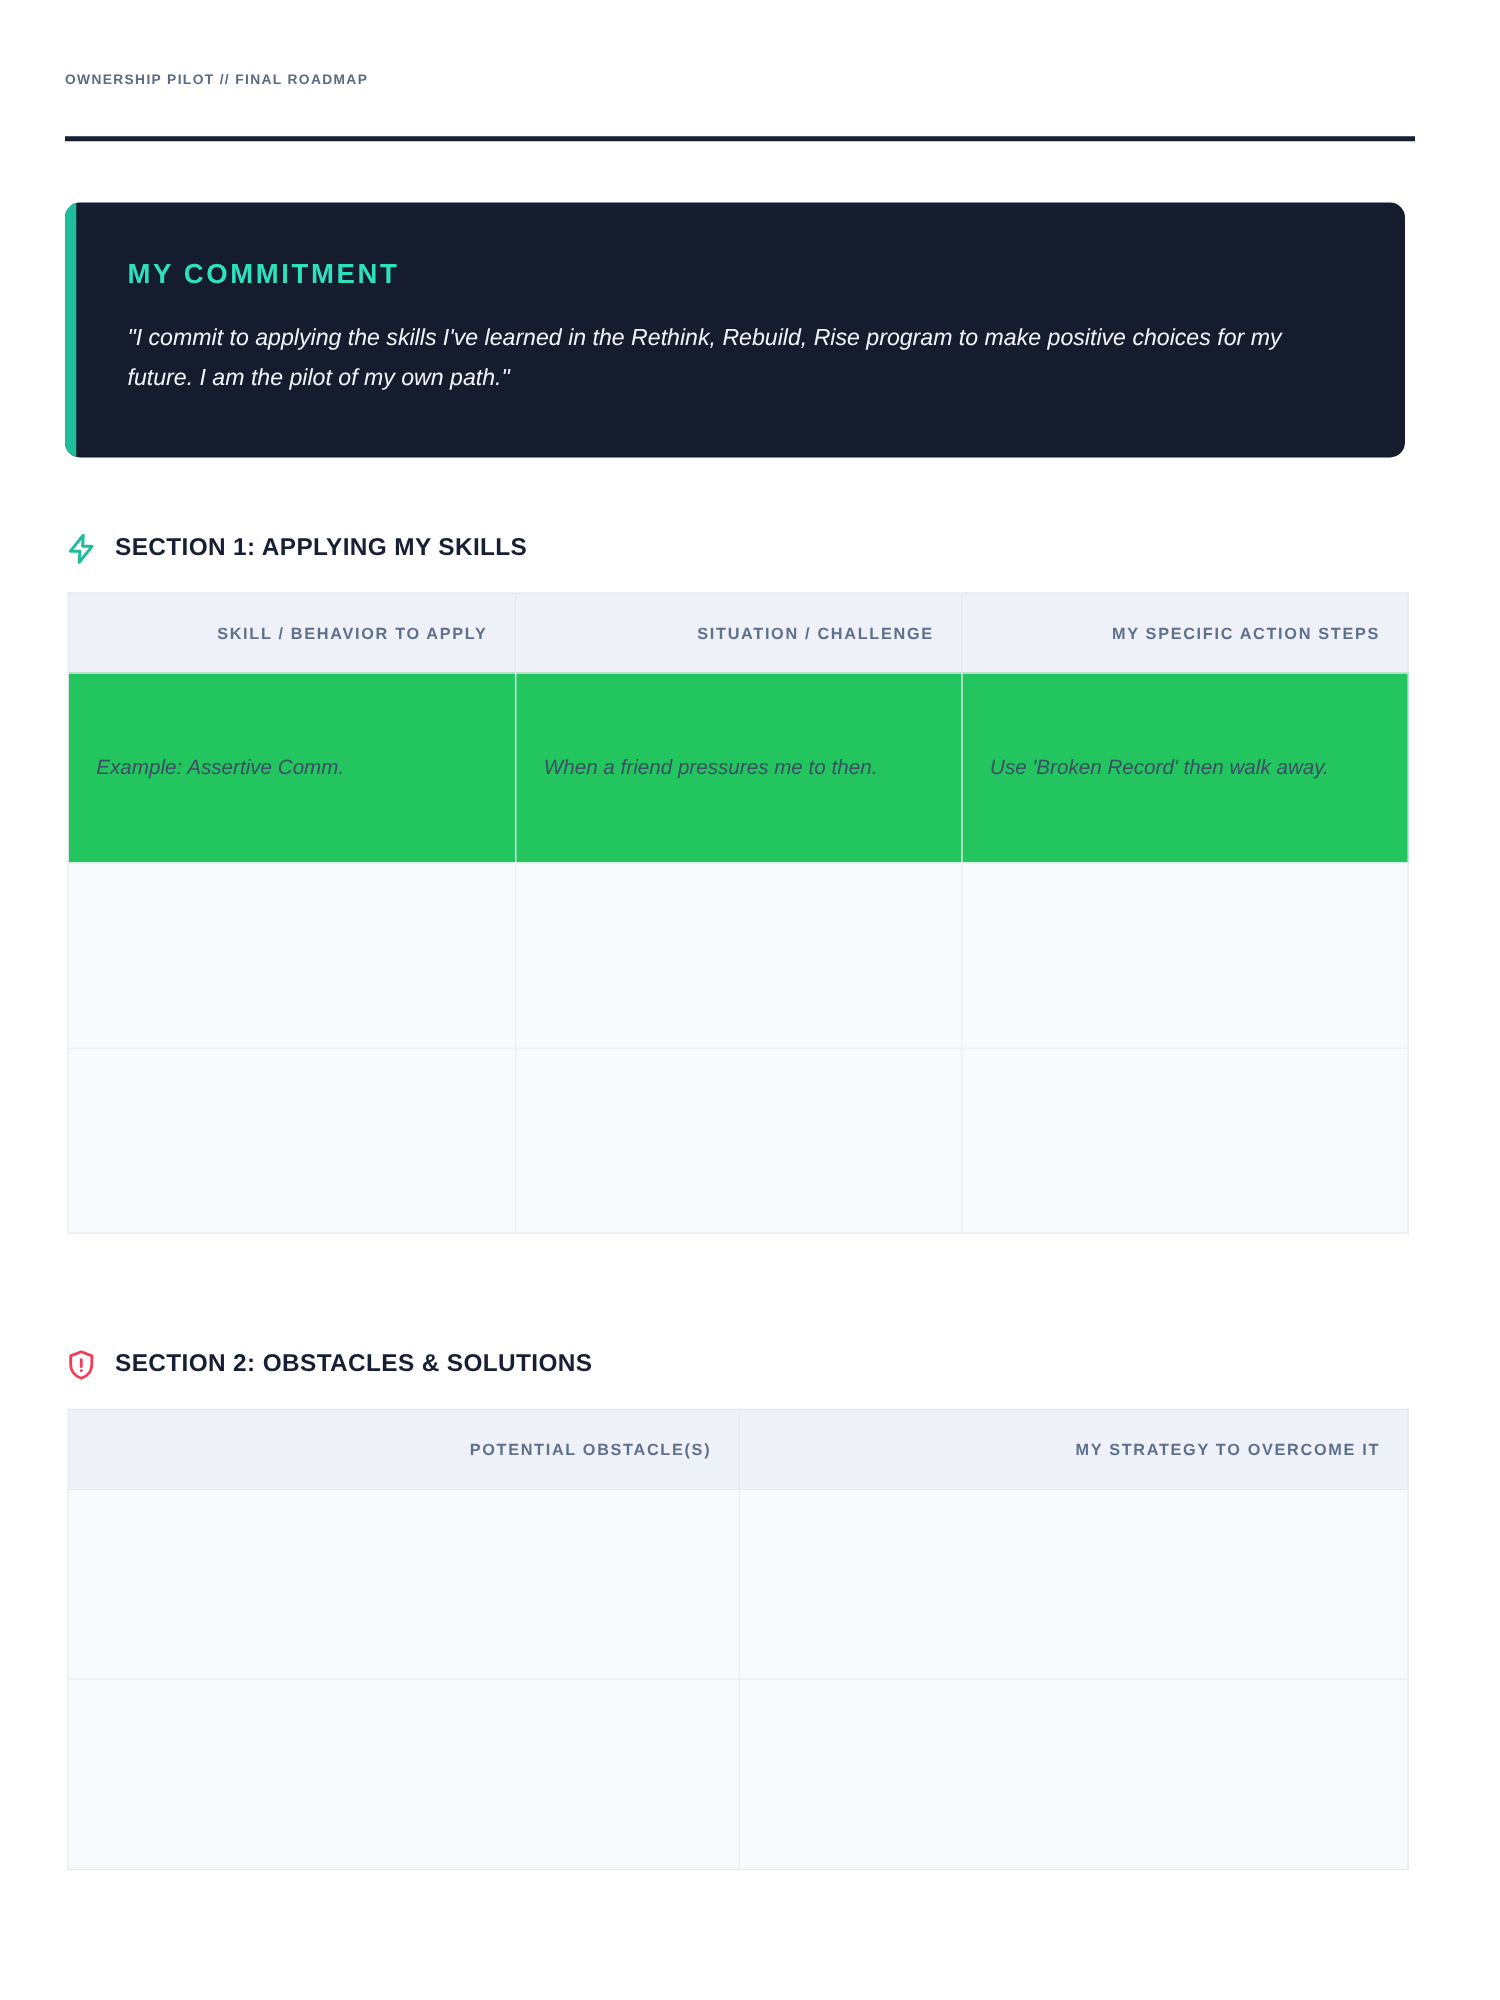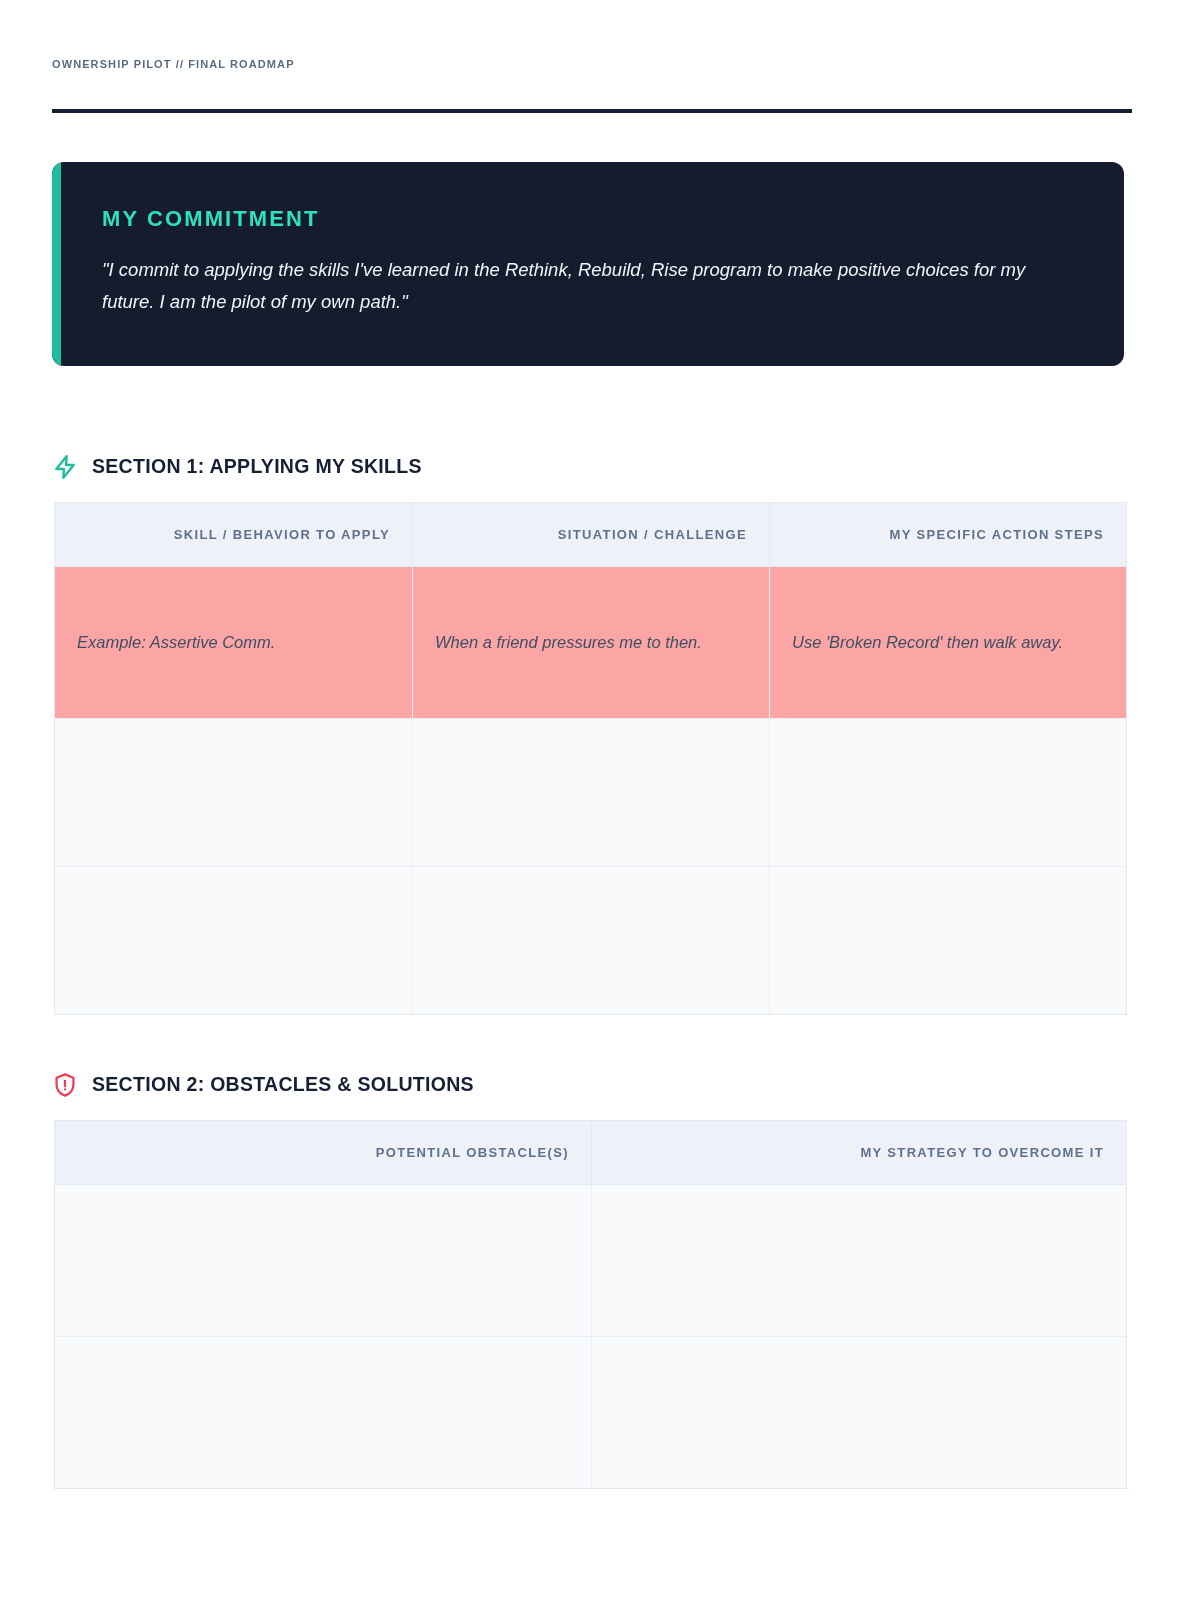--- a/index.html
+++ b/index.html
@@ -119,25 +119,25 @@
     font-style: italic;
     color: #f1f5fa;
     max-width: 990px;
   }
 
   
   .section-head {
     display: flex;
     align-items: center;
     gap: 14px;
-    margin-top: 88px;
+    margin-top: 60px;
     margin-bottom: 22px;
   }
 
-  .section-head.sec2 { margin-top: 57px; }
+  .section-head.sec2 { margin-top: 92px; }
 
   .section-icon { width: 26px; height: 26px; display: block; flex: 0 0 26px; }
 
   .section-title {
     font-size: 19.5px;
     font-weight: 800;
     letter-spacing: 0.3px;
     color: #161f33;
     text-transform: uppercase;
   }
@@ -174,21 +174,21 @@
     font-size: 16.5px;
     font-style: italic;
     color: #3f4e66;
     background: #f8fafc;
     height: 148px;
   }
   .tbl td:last-child { border-right: none; }
   .tbl tr:last-child td { border-bottom: none; }
 
   .tbl tr.example td {
-    background: #fca5a5;
+    background: #22c55e;
     height: 152px;
   }
 
   
   .tbl-s1 col.c1 { width: 358px; }
   .tbl-s1 col.c2 { width: 357px; }
   .tbl-s1 col.c3 { width: 357px; }
 
   
   .tbl-s2 col.c1 { width: 537px; }

